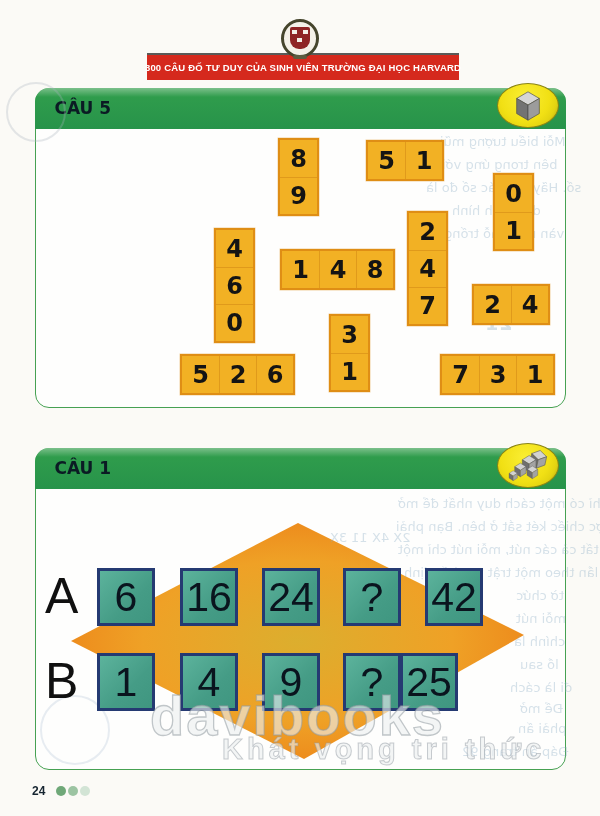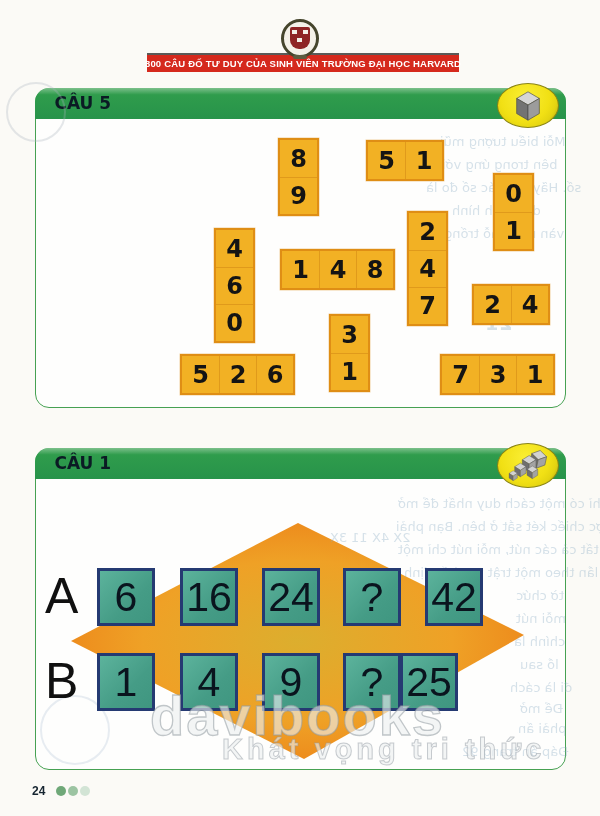--- a/index.html
+++ b/index.html
@@ -7,30 +7,30 @@
   .page{position:relative;width:600px;height:816px;background:#fbfaf6;overflow:hidden;
         font-family:"Liberation Sans","DejaVu Sans",sans-serif;}
 
   
   .crest{position:absolute;left:281px;top:19px;width:38px;height:39px;z-index:3;}
   .crest .wreath{position:absolute;inset:0;border-radius:50%;border:3px solid #45452c;background:#f4f1e8;}
   .crest .shield{position:absolute;left:9px;top:8px;width:20px;height:22px;background:#8e2424;
                  border-radius:2px 2px 9px 9px;}
   .crest .bk{position:absolute;width:5px;height:4px;background:#f3efe6;}
   .crest .tab{position:absolute;left:12px;bottom:-1px;width:14px;height:4px;background:#5c5c40;border-radius:2px;}
-  .banner{position:absolute;left:147px;top:53px;width:312px;height:19px;background:#d5291d;
+  .banner{position:absolute;left:147px;top:53px;width:312px;height:27px;background:#d5291d;
           border-top:2px solid #5a5a58;display:flex;align-items:center;justify-content:center;z-index:2;}
   .banner span{color:#fff;font-size:9.5px;font-weight:700;letter-spacing:.2px;white-space:nowrap;}
 
   
   .card{position:absolute;left:35px;width:531px;background:#fefefd;border:1.5px solid #46a152;
         border-radius:14px;z-index:1;}
   #card5{top:88px;height:320px;}
   #card6{top:448px;height:322px;}
-  .card-head{position:absolute;left:-1.5px;top:-1.5px;width:531px;height:31px;
+  .card-head{position:absolute;left:-1.5px;top:-1.5px;width:531px;height:41px;
              background:linear-gradient(180deg,#7cc08b 0,#2f9c4c 22%,#27934a 100%);
              border-radius:14px 14px 0 0;display:flex;align-items:center;}
   .card-head span{margin-left:20px;font-weight:700;font-size:17px;color:#0b1b24;
                   font-family:"DejaVu Sans",sans-serif;}
   .badge{position:absolute;width:62px;height:45px;border-radius:50%;z-index:4;
          background:radial-gradient(circle at 45% 32%,#faee34 0,#f1e014 55%,#e4d411 72%,#8f8a16 100%);
          border:1px solid #8a8414;display:flex;align-items:center;justify-content:center;}
   #badge5{left:497px;top:83px;}
   #badge6{left:497px;top:443px;}
 

